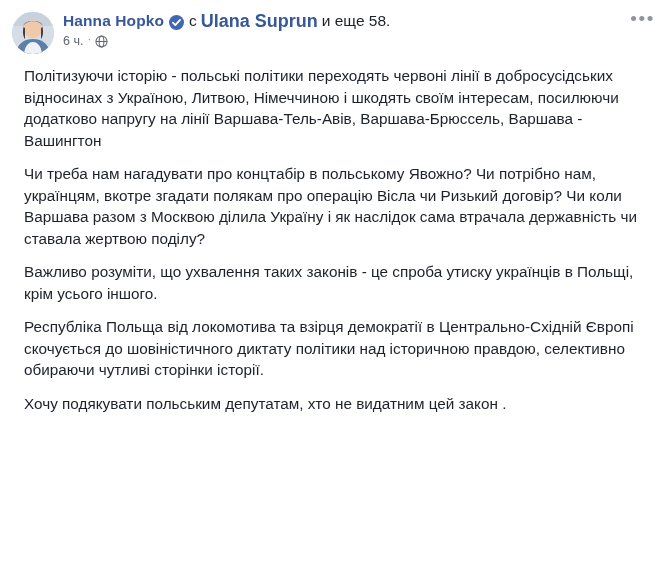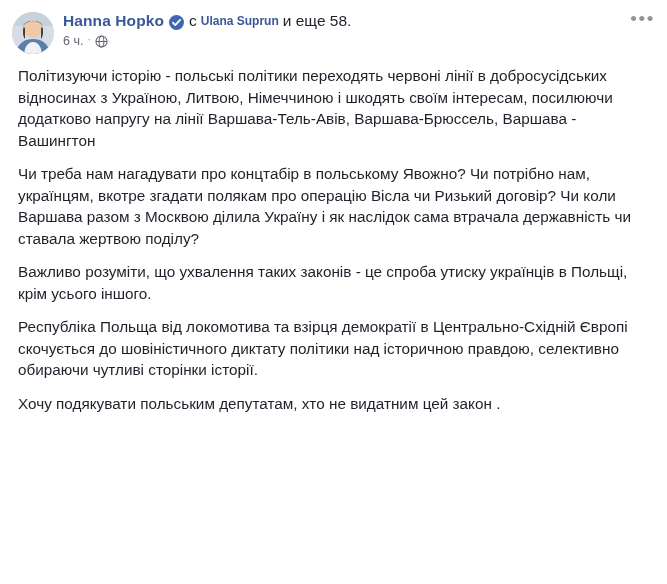--- a/index.html
+++ b/index.html
@@ -75,21 +75,21 @@
     position: relative;
     top: 1px;
   }
 
   .with-text {
     color: #1d2129;
     font-size: 15.5px;
   }
   .with-link {
     color: #385898;
-    font-size: 12px;
+    font-size: 18px;
     font-weight: bold;
   }
 
   .meta-line {
     display: flex;
     align-items: flex-start;
     margin-top: 3px;
     color: #616770;
     font-size: 12.5px;
   }
@@ -115,21 +115,21 @@
     color: #90949c;
     font-size: 19px;
     letter-spacing: 1.6px;
     line-height: 14px;
     cursor: pointer;
     user-select: none;
   }
 
   
   .post-body {
-    padding: 11px 14px 0 18px;
+    padding: 11px 14px 0 24px;
     box-sizing: border-box;
   }
 
   .paragraph {
     color: #1d2129;
     font-size: 15.3px;
     line-height: 21.5px;
     margin: 0 0 12px 0;
     text-align: left;
     word-wrap: break-word;

